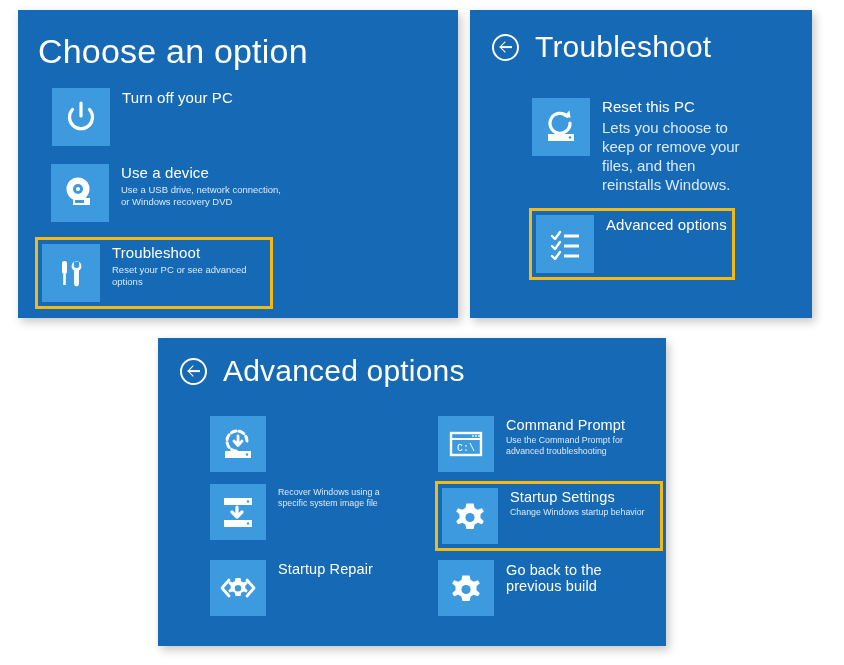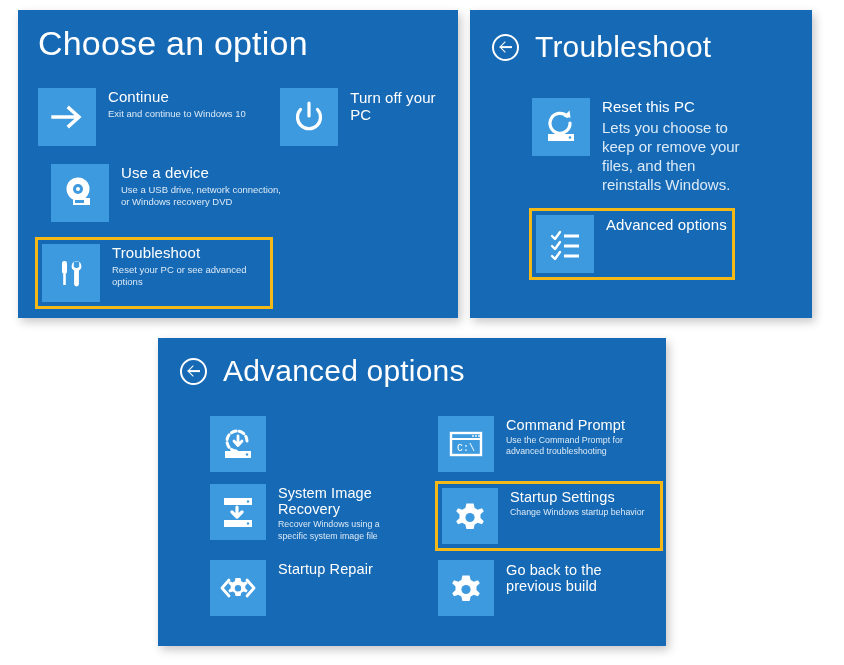--- a/index.html
+++ b/index.html
@@ -16,21 +16,21 @@
     position: absolute;
     background: #1669b4;
     box-shadow: 3px 4px 9px rgba(0,0,0,0.22);
   }
   #panel-choose   { left: 18px;  top: 10px;  width: 440px; height: 308px; }
   #panel-trouble  { left: 470px; top: 10px;  width: 342px; height: 308px; }
   #panel-advanced { left: 158px; top: 338px; width: 508px; height: 308px; }
 
   
   .hdr { display: flex; align-items: center; }
-  #panel-choose   .hdr { padding: 16px 0 0 20px; }
+  #panel-choose   .hdr { padding: 24px 0 0 20px; }
   #panel-trouble  .hdr { padding: 22px 0 0 22px; }
   #panel-advanced .hdr { padding: 18px 0 0 22px; }
 
   .title {
     color: #ffffff;
     font-weight: 300;
     letter-spacing: .2px;
     line-height: 1;
     font-family: "Liberation Sans", sans-serif;
   }
@@ -120,31 +120,20 @@
 
   <div class="panel" id="panel-choose">
     <div class="hdr">
       <div class="title">Choose an option</div>
     </div>
 
     <div class="opts">
 
       <div class="row">
 
-        <div class="opt opt-continue">
-          <div class="tile">
-            <svg width="40" height="40" viewBox="0 0 40 40">
-              <path d="M6 20 H30 M22 11 L32 20 L22 29" fill="none" stroke="#fff" stroke-width="3.4" stroke-linecap="square"></path>
-            </svg>
-          </div>
-          <div class="opt-text">
-            <div class="opt-title">Continue</div>
-            <div class="opt-desc">Exit and continue to Windows 10</div>
-          </div>
-        </div>
 
         <div class="opt opt-power">
           <div class="tile">
             <svg width="40" height="40" viewBox="0 0 40 40">
               <path d="M11.5 12.5 A11.5 11.5 0 1 0 28.5 12.5" fill="none" stroke="#fff" stroke-width="3.2" stroke-linecap="round"></path>
               <line x1="20" y1="6" x2="20" y2="19" stroke="#fff" stroke-width="3.2" stroke-linecap="round"></line>
             </svg>
           </div>
           <div class="opt-text nodesc">
             <div class="opt-title">Turn off your PC</div>
@@ -275,21 +264,20 @@
             <div class="tile">
               <svg width="40" height="40" viewBox="0 0 40 40">
                 <rect x="6" y="6" width="28" height="7" fill="#fff"></rect>
                 <circle cx="30" cy="9.5" r="1.2" fill="#3e9ade"></circle>
                 <rect x="6" y="28" width="28" height="7" fill="#fff"></rect>
                 <circle cx="30" cy="31.5" r="1.2" fill="#3e9ade"></circle>
                 <path d="M19 15 v7 M14 20 l5 5 l5 -5" fill="none" stroke="#fff" stroke-width="3.2" stroke-linecap="round" stroke-linejoin="round"></path>
               </svg>
             </div>
             <div class="opt-text">
-              <div class="opt-title">System Image Recovery</div>
               <div class="opt-desc">Recover Windows using a specific system image file</div>
             </div>
           </div>
         </div>
 
         <div class="cell right">
           <div class="opt pad highlight">
             <div class="tile">
               <svg width="40" height="40" viewBox="0 0 40 40">
                 <path d="M20 4 l3.6 0 l1 4.6 a12 12 0 0 1 3 1.75 l4.4 -1.6 l1.8 3.1 l-3.4 3.2 a12 12 0 0 1 0 3.5 l3.4 3.2 l-1.8 3.1 l-4.4 -1.6 a12 12 0 0 1 -3 1.75 l-1 4.6 l-3.6 0 l-3.6 0 l-1 -4.6 a12 12 0 0 1 -3 -1.75 l-4.4 1.6 l-1.8 -3.1 l3.4 -3.2 a12 12 0 0 1 0 -3.5 l-3.4 -3.2 l1.8 -3.1 l4.4 1.6 a12 12 0 0 1 3 -1.75 l1 -4.6 z" fill="#fff" transform="translate(0,3.5)"></path>

